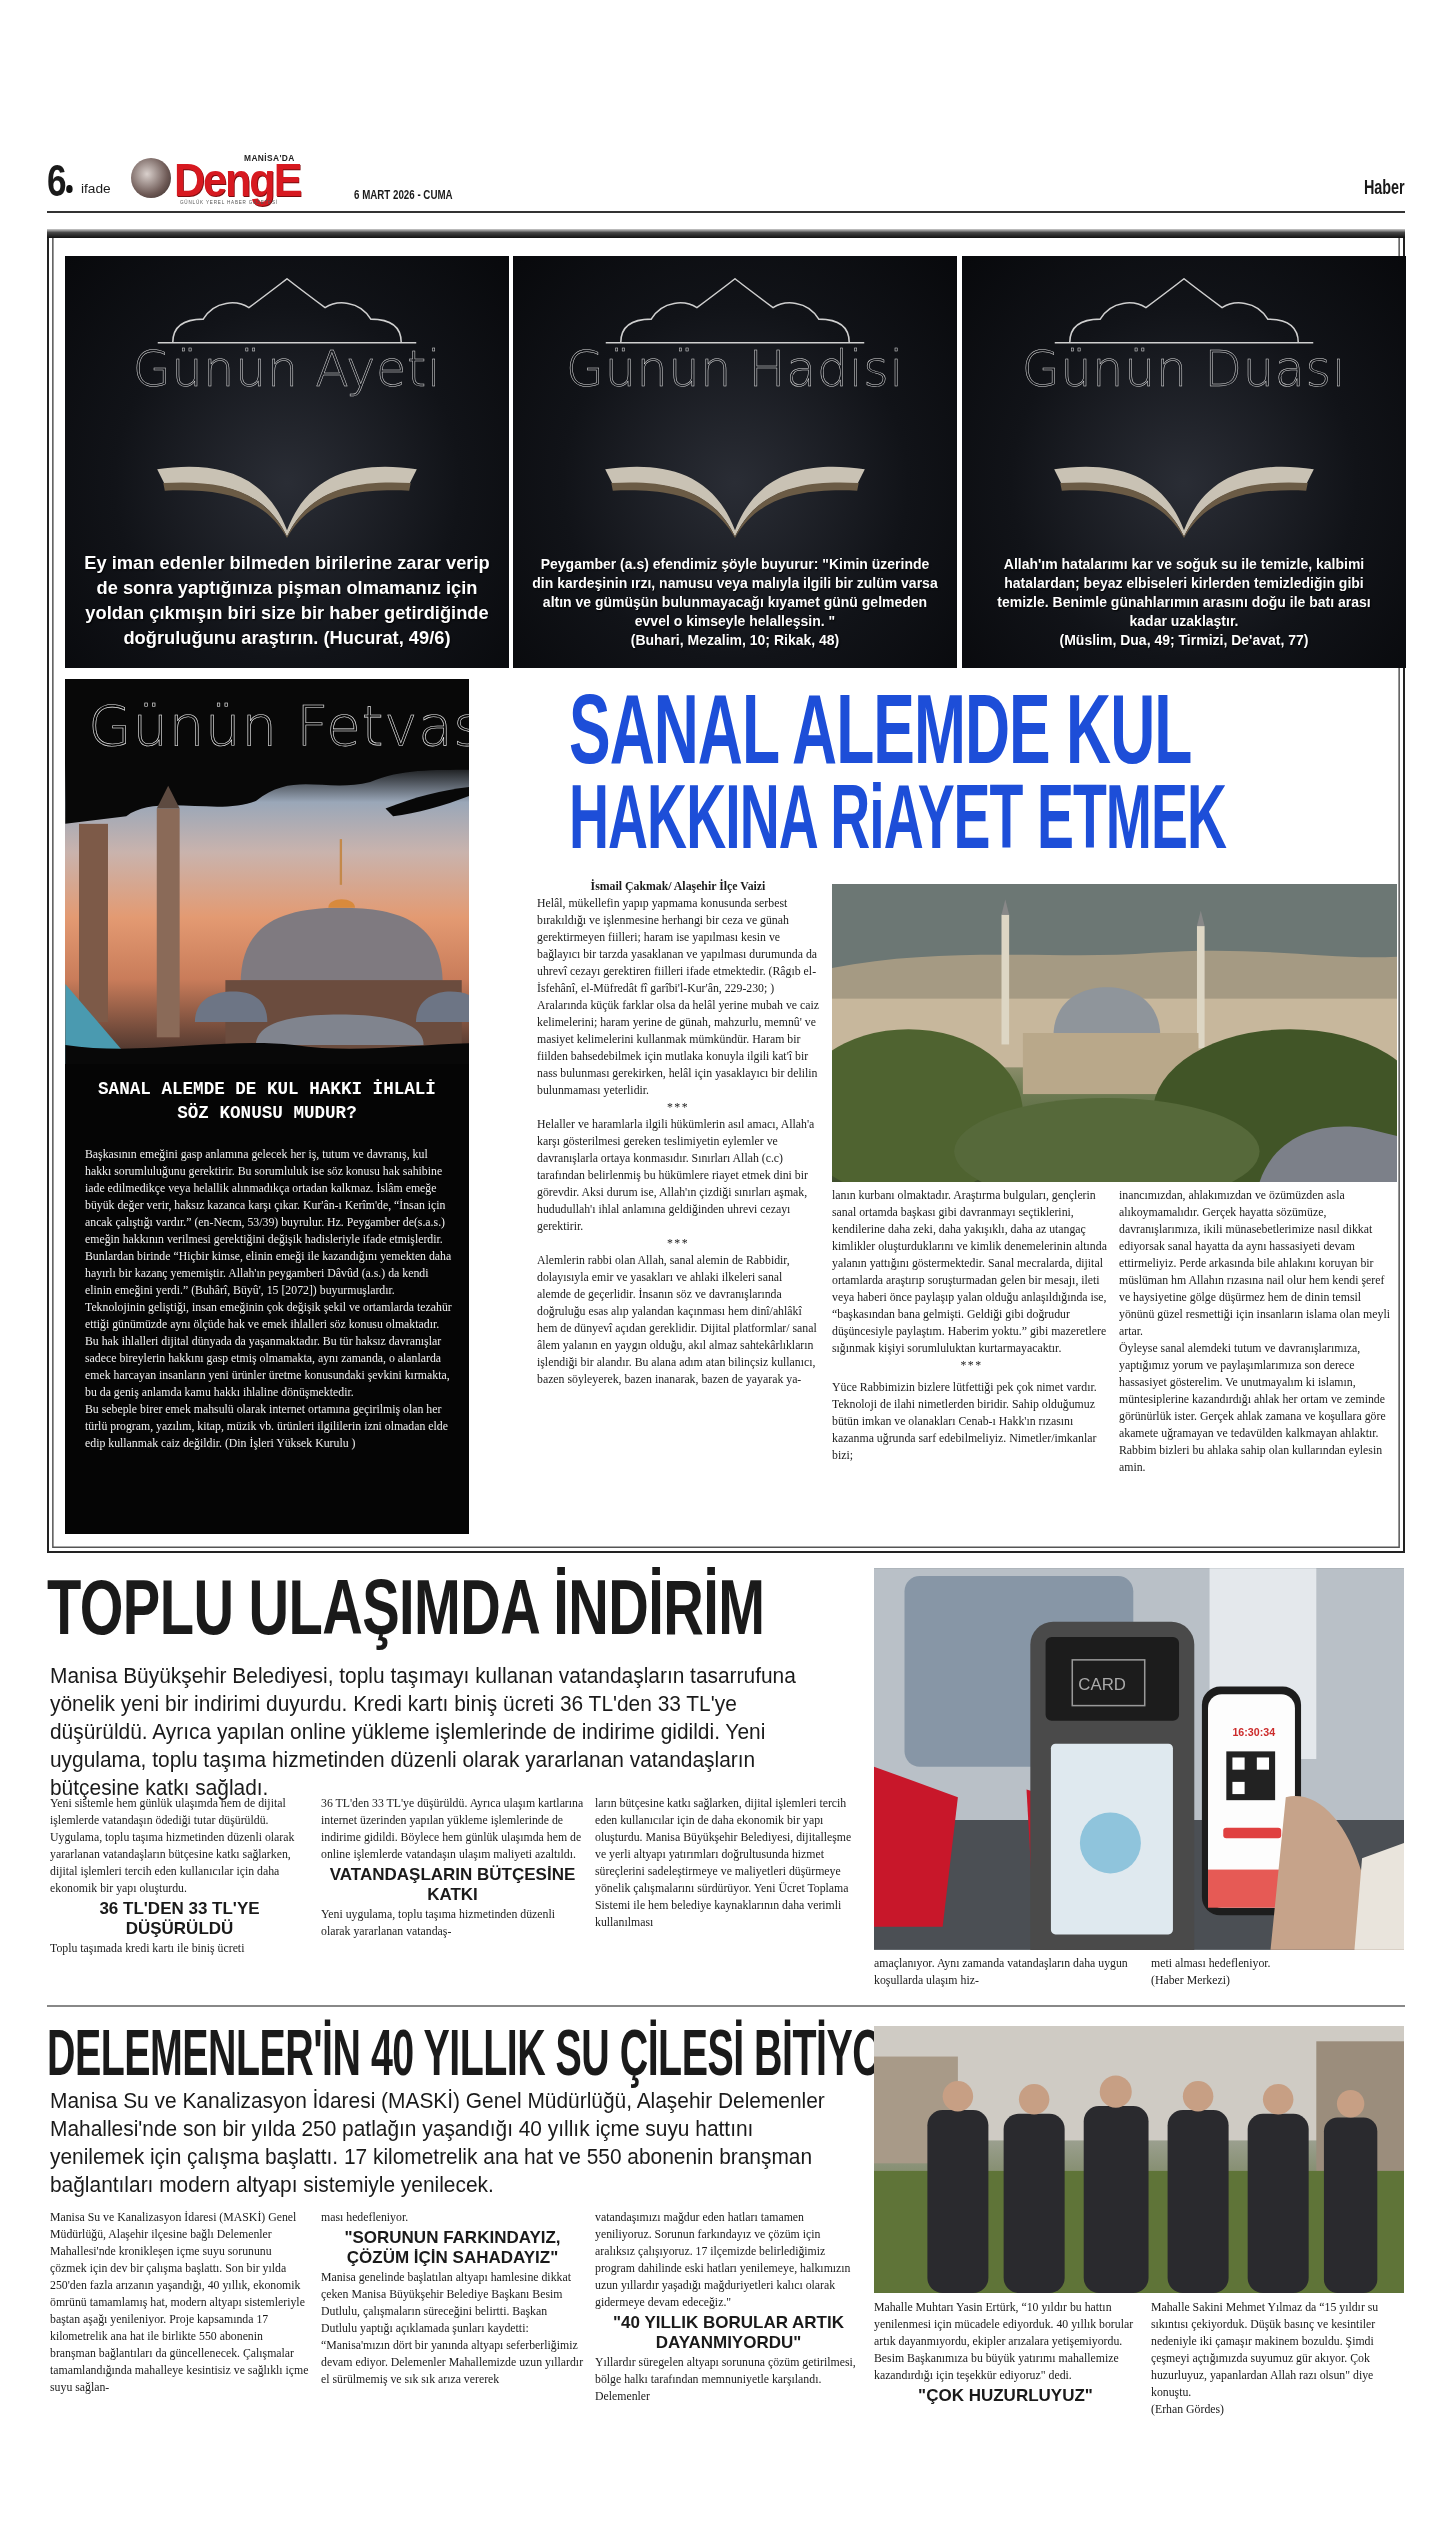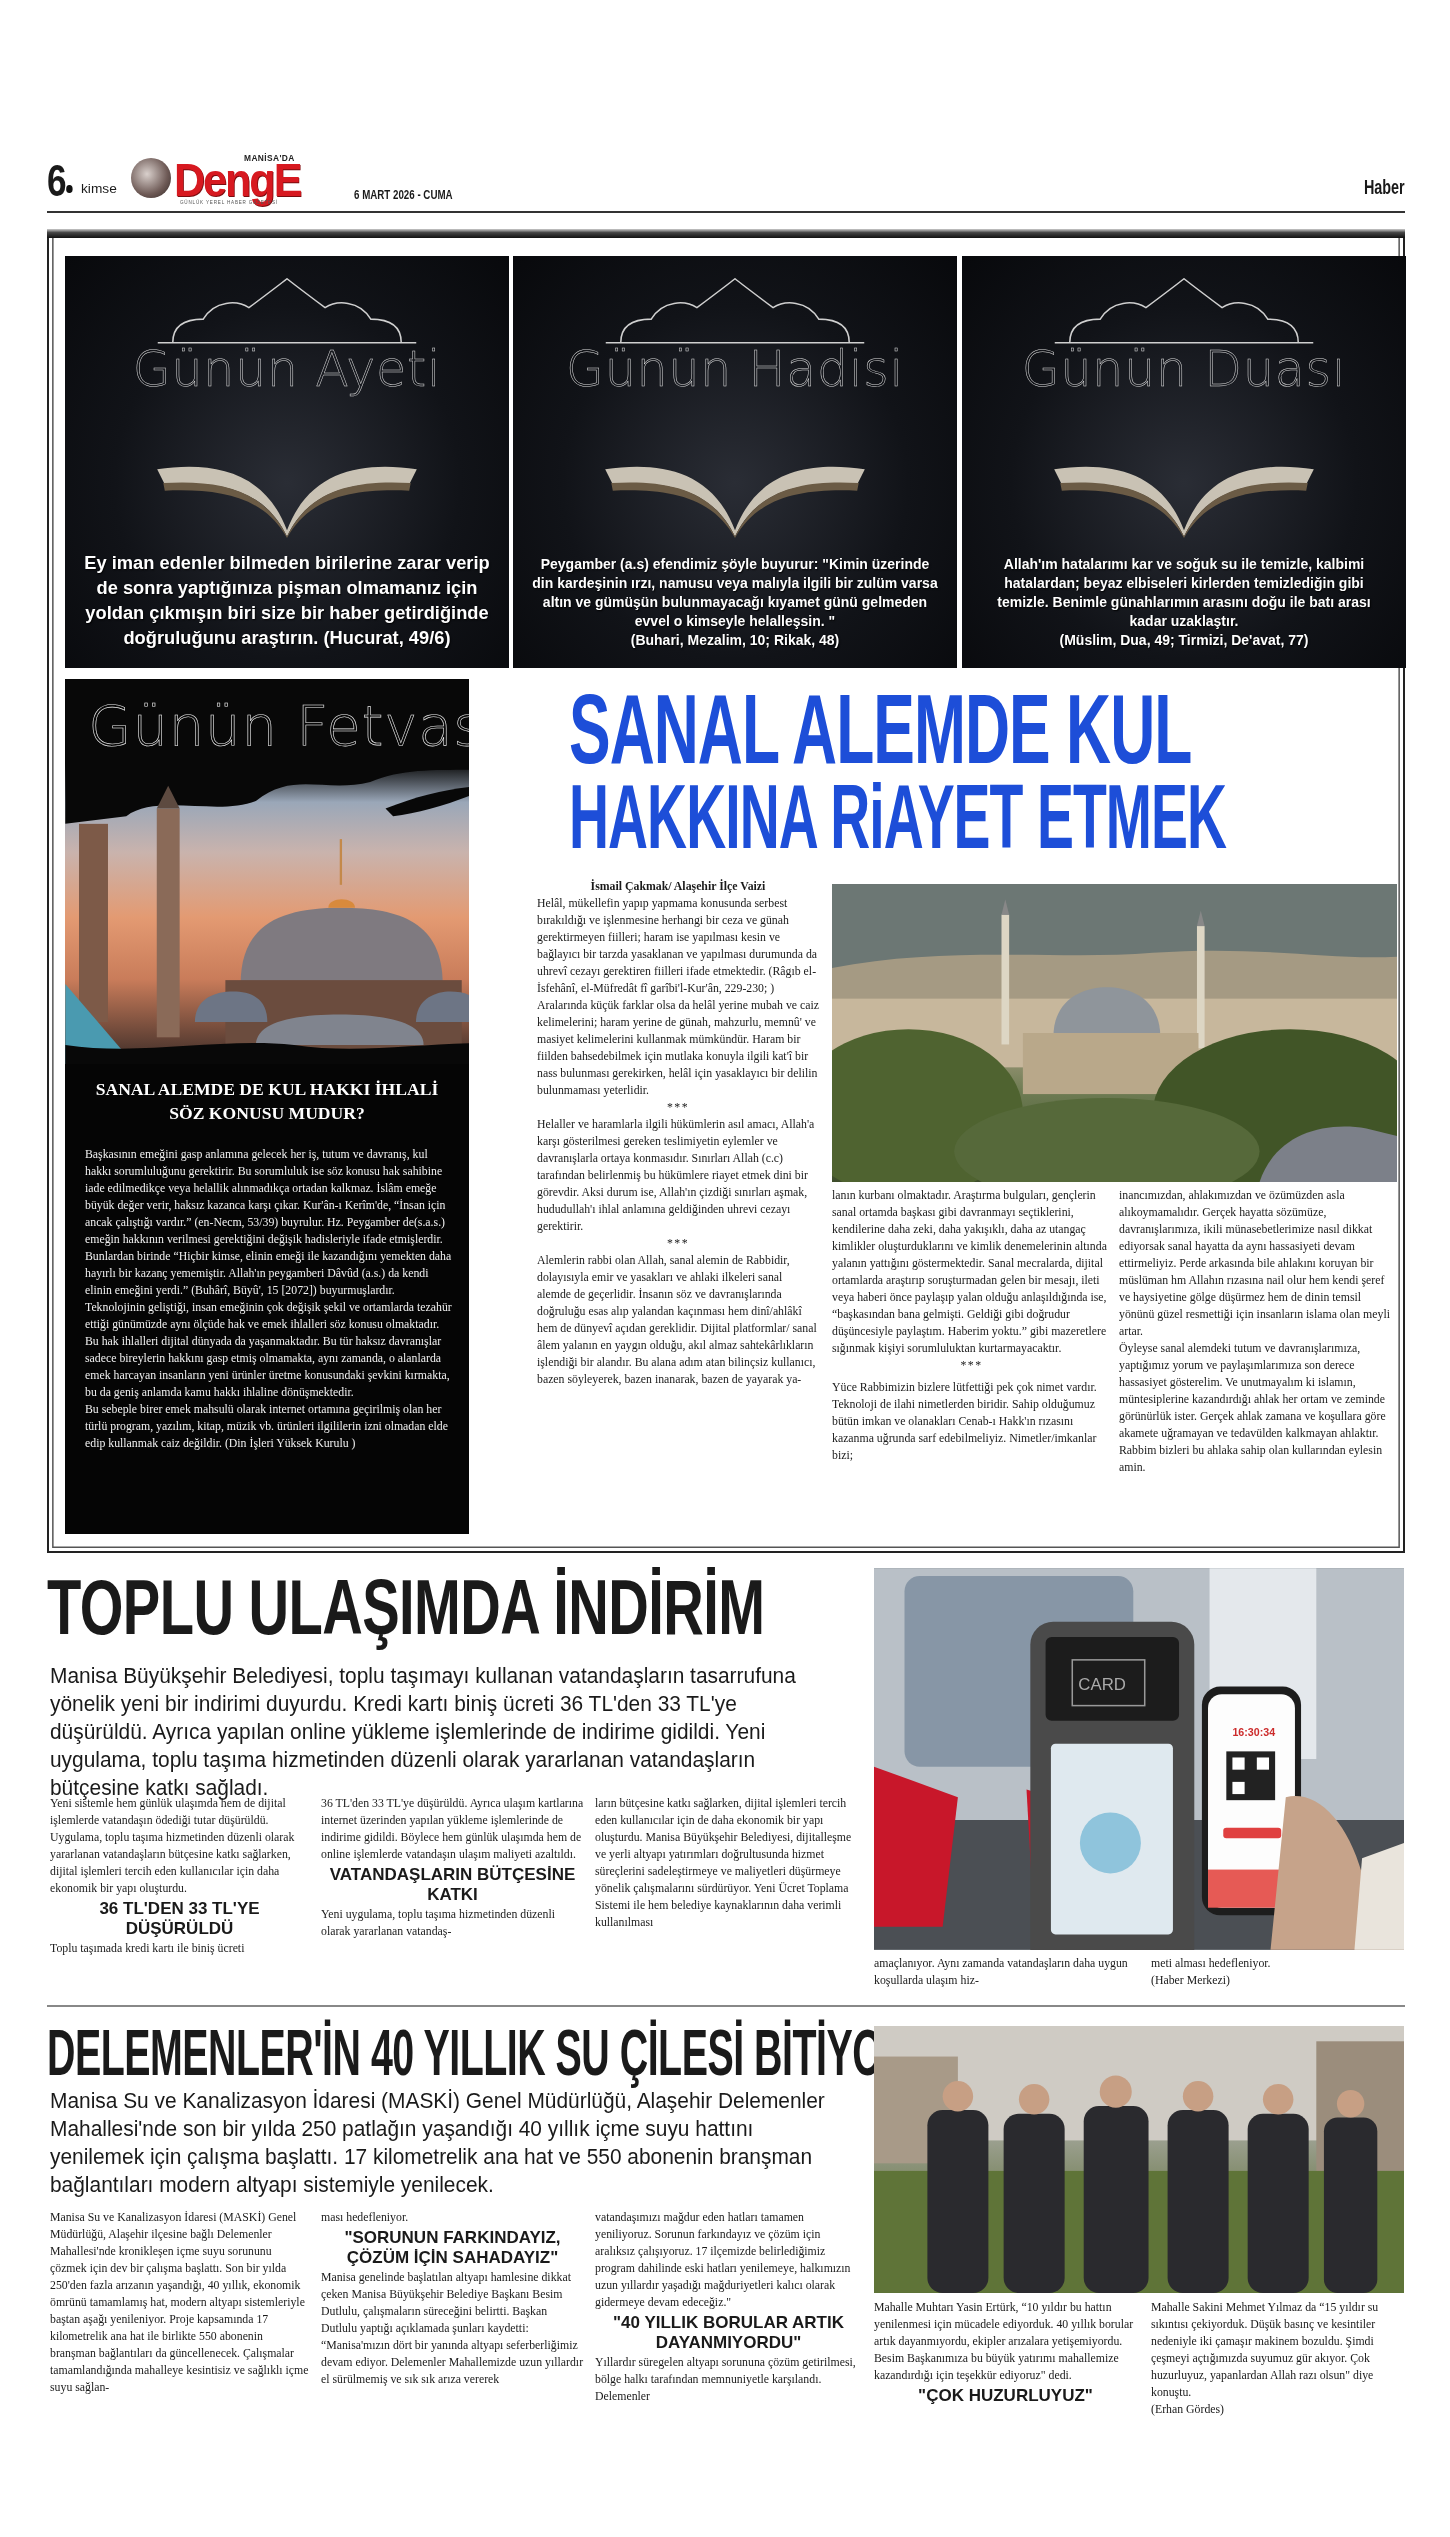--- a/index.html
+++ b/index.html
@@ -36,21 +36,21 @@
   .tbox.b2 .txt { font-size: 14px; line-height: 19px; }
   .tbox.b3 { left: 962px; }
   .tbox.b3 .txt { font-size: 14px; line-height: 19px; }
 
   
   .fetva { position: absolute; left: 65px; top: 679px; width: 404px; height: 855px; background: #050505; overflow: hidden; }
   .fetva-img { position: absolute; left: 0; top: 0; width: 458px; height: 385px; overflow: hidden; }
   .fetva-img .sky { position: absolute; inset: 0; background: linear-gradient(180deg, #0a0a0a 0%, #0a0a0a 22%, #9aa7b8 32%, #c9b3ad 45%, #e39a72 62%, #c97c5a 78%, #3a2b27 100%); }
   .fetva-img .title { position: absolute; left: 0; right: 0; top: 13.7px; text-align: center; font-family: "DejaVu Sans", sans-serif; font-weight: 200; font-size: 56px; color: transparent; -webkit-text-stroke: 0.6px #eee; letter-spacing: 0.8px; }
   .fetva-img svg { position: absolute; left: 0; top: 0; }
-  .fetva-h { position: absolute; left: 0; right: 0; top: 398px; text-align: center; color: #fff; font-family: Liberation Serif, serif; font-weight: bold; font-size: 17.6px; line-height: 24.4px; padding: 0 23px; }
+  .fetva-h { position: absolute; left: 0; right: 0; top: 398px; text-align: center; color: #fff; font-family: Liberation Mono, monospace; font-weight: bold; font-size: 17.6px; line-height: 24.4px; padding: 0 23px; }
   .fetva-body { position: absolute; left: 20px; right: 17px; top: 467px; color: #f2f2f2; font-size: 11.8px; line-height: 17px; }
   .fetva-body p { margin: 0; }
 
   
   .headline { position: absolute; left: 537px; top: 683px; width: 862px; font-family: "Liberation Sans", sans-serif; font-weight: bold; color: #1d4ed8; margin-left: 32px; }
   .headline .l1 { display: block; font-size: 99px; line-height: 92px; transform: scaleX(0.63); transform-origin: left; white-space: nowrap; letter-spacing: -1.5px; }
   .headline .l2 { display: block; font-size: 90px; line-height: 85px; transform: scaleX(0.615); transform-origin: left; white-space: nowrap; letter-spacing: -1.5px; }
 
   .mosque-photo { position: absolute; left: 832px; top: 884px; width: 565px; height: 298px; overflow: hidden; background: linear-gradient(180deg, #6f7a75 0%, #8b8a78 30%, #b7a78e 48%, #6d7b52 70%, #3e4d2b 100%); }
 
@@ -68,21 +68,21 @@
   .s3-head { position: absolute; left: 47px; top: 2019px; font-family: "Liberation Sans", sans-serif; font-weight: bold; font-size: 64px; line-height: 69px; transform: scaleX(0.615); transform-origin: left; white-space: nowrap; letter-spacing: -0.8px; }
   .s3-lead { position: absolute; left: 50px; top: 2087px; width: 824px; font-family: "Liberation Sans", sans-serif; font-size: 22px; line-height: 28px; transform: scaleX(0.95); transform-origin: left; }
   .s3-photo { position: absolute; left: 874px; top: 2026px; width: 530px; height: 267px; overflow: hidden; background: linear-gradient(180deg, #c8c6c0 0%, #a9aaa2 35%, #6b7a4c 70%, #4c5e2e 100%); }
   .attrib { font-weight: normal; }
 </style>
 </head>
 <body>
 
 <div class="pg-header">
   <div class="pg-num"><span>6</span><span class="dot"></span></div>
-  <div class="pg-sayfa">kimse</div>
+  <div class="pg-sayfa">ifade</div>
   <div class="logo">
     <div class="globe"></div>
     <div class="denge">DengE</div>
     <div class="manisada">MANİSA'DA</div>
     <div class="tag">GÜNLÜK YEREL HABER GAZETESİ</div>
   </div>
   <div class="pg-date">6 MART 2026 - CUMA</div>
   <div class="pg-section">Haber</div>
 </div>
 <div class="pg-rule"></div>

